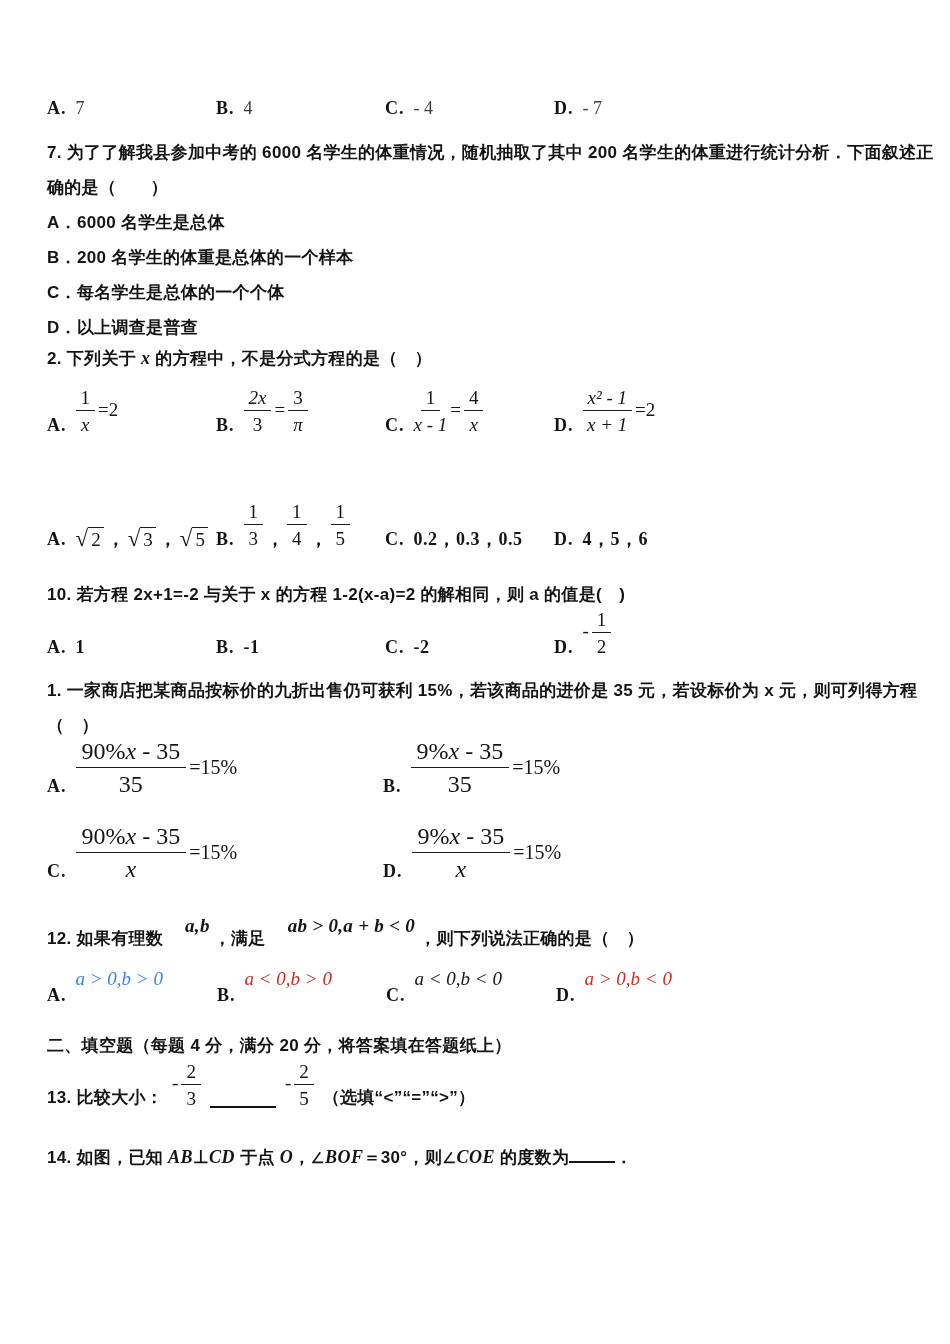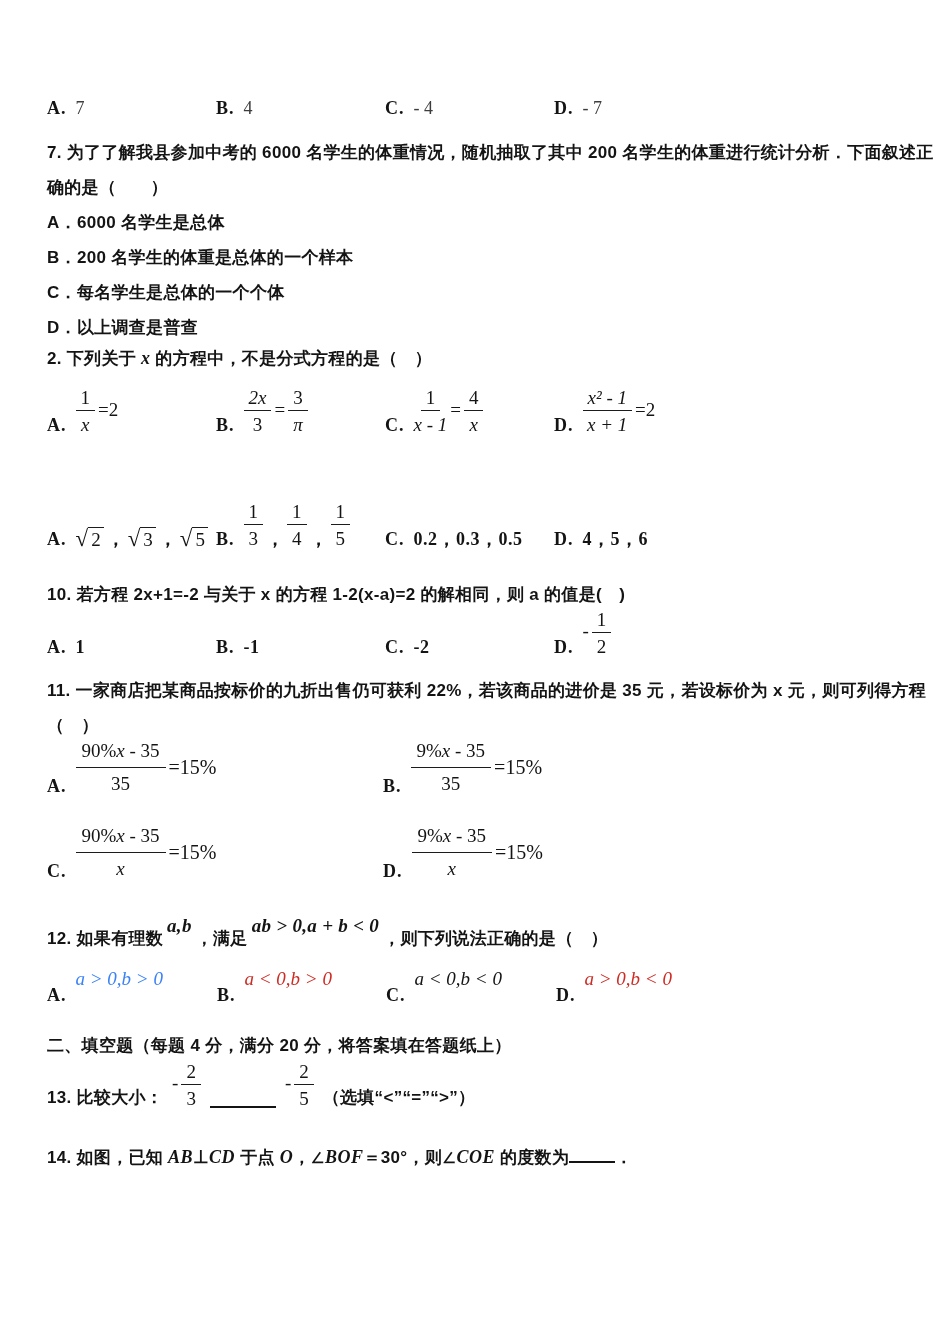--- a/index.html
+++ b/index.html
@@ -13,29 +13,29 @@
   .tight{margin-left:3px !important;}
   .olabel{font:700 18px/21px "Liberation Serif",serif;letter-spacing:1px;}
   .oserif{font:400 18px/21px "Liberation Serif",serif;color:#3d3d3d;}
   .oserifb{font:700 18px/21px "Liberation Serif",serif;letter-spacing:.5px;}
   .var{font-style:italic;}
   .frac{display:inline-flex;flex-direction:column;align-items:center;font-family:"Liberation Serif",serif;font-size:19px;}
   .frac .num{padding:0 5px 1px;border-bottom:1.7px solid #1c1c1c;line-height:23px;}
   .frac .den{padding-top:2px;line-height:23px;}
   .msuf{font-family:"Liberation Serif",serif;font-size:19px;line-height:22px;margin-bottom:15px;}
   .minus{font-family:"Liberation Serif",serif;font-size:19px;line-height:20px;margin-bottom:17px;}
-  .bfrac{font-size:19px;}
+  .bfrac{font-size:24px;}
   .bfrac .num{line-height:26px;padding:0 6px 3px;border-bottom:1.8px solid #1c1c1c;}
   .bfrac .den{line-height:26px;padding-top:3px;}
   .bsuf{font-family:"Liberation Serif",serif;font-size:20px;line-height:23px;margin-bottom:18px;margin-top:12px;}
   .sqrt{display:inline-flex;font-family:"Liberation Serif",serif;font-size:19px;align-items:flex-end;}
   .sqrt .sign{font-size:23px;line-height:23px;}
   .sqrt .radicand{border-top:1.7px solid #1c1c1c;line-height:21px;padding:1px 3px 0;}
   .comma{font:700 18px/21px "Liberation Serif",serif;margin-left:3px !important;}
-  .q12m{font-family:"Liberation Serif",serif;font-style:italic;font-size:19px;position:relative;top:-12px;padding:0 4px;}
+  .q12m{font-family:"Liberation Serif",serif;font-style:italic;font-size:19px;position:relative;top:-12px;padding:0 4px;margin-left:18px;}
   .q12v{font-family:"Liberation Serif",serif;font-style:italic;font-size:19px;line-height:22px;position:relative;top:-16px;}
   .qlabel{font:700 17px/24px "Liberation Sans",sans-serif;letter-spacing:.3px;}
   .blank{display:inline-block;border-bottom:2px solid #141414;height:0;margin-bottom:2px;}
   .q14line{font-size:17px;font-weight:700;line-height:26px;white-space:nowrap;letter-spacing:.3px;}
   .mvar{font:700 italic 18px/26px "Liberation Serif",serif;letter-spacing:.5px;}
   .msym{font:700 18px/26px "Liberation Serif",serif;}
   .blank-inline{display:inline-block;width:46px;border-bottom:2px solid #141414;height:1.1em;vertical-align:baseline;}
 </style>
 </head>
 <body>
@@ -174,21 +174,21 @@
     <span class="opt" style="left:507px">
       <span class="olabel">D.</span>
       <span class="minus">-</span>
       <span class="frac tight">
           <span class="num">1</span>
           <span class="den">2</span>
         </span>
     </span>
   </div>
 
-  <div class="abs qtext" style="top:677px">11. 一家商店把某商品按标价的九折出售仍可获利 22%，若该商品的进价是 35 元，若设标价为 x 元，则可列得方程</div>
+  <div class="abs qtext" style="top:677px">1. 一家商店把某商品按标价的九折出售仍可获利 15%，若该商品的进价是 35 元，若设标价为 x 元，则可列得方程</div>
   <div class="abs qtext" style="top:712px">（　）</div>
   <div class="orow" style="top:737px;height:60px">
     <span class="opt" style="left:0">
       <span class="olabel">A.</span>
       <span class="frac bfrac">
           <span class="num"><span>90%</span><span class="var">x</span><span> - 35</span></span>
           <span class="den">35</span>
         </span>
       <span class="bsuf tight">=15%</span>
     </span>

